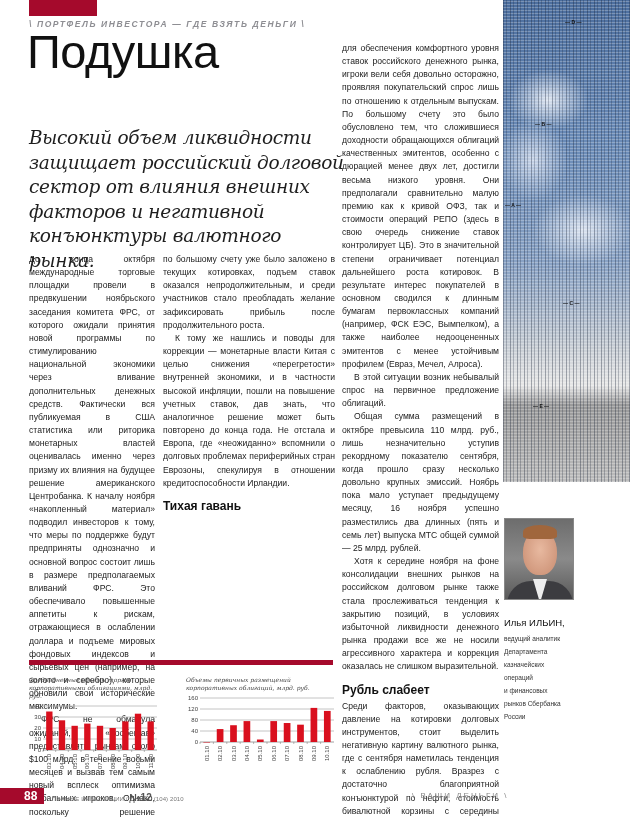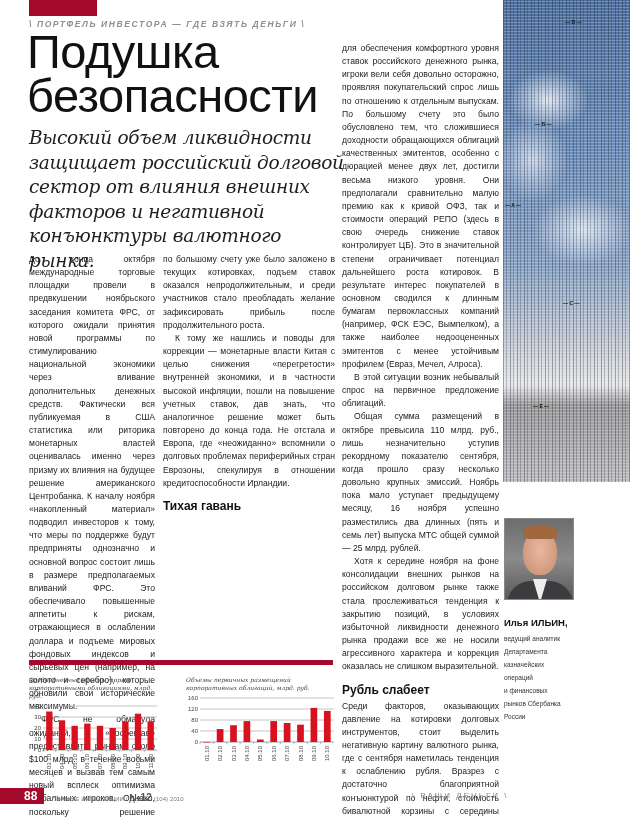--- a/index.html
+++ b/index.html
@@ -28,21 +28,21 @@
       radial-gradient(ellipse 35px 40px at 30px 160px, rgba(225,232,245,0.8), transparent),
       linear-gradient(180deg, #4c6e9e 0%, #6b8cb8 30%, #8aa3c5 55%, #c9cfd6 72%, #e7e7e7 80%, #9a9a9a 84%, #bdbdbd 100%);
   }
   .photo-strip .label { position: absolute; font-size: 5px; color: #111; font-weight: bold; }
 
   .portrait { position: absolute; left: 504px; top: 518px; width: 70px; height: 82px; background: linear-gradient(180deg, #6d6d6d 0%, #8a8a8a 50%, #5a5a5a 100%); border: 1px solid #888; overflow: hidden; }
   .portrait .face { position: absolute; left: 18px; top: 10px; width: 34px; height: 46px; border-radius: 50% 50% 45% 45%; background: radial-gradient(ellipse at 50% 45%, #e8b9a0, #c88c70); }
   .portrait .hair { position: absolute; left: 18px; top: 6px; width: 34px; height: 14px; border-radius: 50% 50% 20% 20%; background: #a0663c; }
   .portrait .suit { position: absolute; left: 2px; top: 62px; width: 66px; height: 24px; border-radius: 30px 30px 0 0; background: #3c3c40; }
   .portrait .shirt { position: absolute; left: 28px; top: 60px; width: 14px; height: 24px; background: #eee; clip-path: polygon(0 0,100% 0,50% 100%); }
-  .bio-name { position: absolute; left: 504px; top: 617px; font-size: 9.5px; font-weight: bold; color: #111; }
+  .bio-name { position: absolute; left: 504px; top: 617px; font-size: 9.5px; font-weight: normal; color: #111; }
   .bio-text { position: absolute; left: 504px; top: 632px; width: 110px; font-size: 6.5px; line-height: 13px; color: #333; }
 
   .chart-rule { position: absolute; left: 29px; top: 660px; width: 304px; height: 5px; background: #a50a2c; }
   .chart { position: absolute; top: 676px; }
   .chart-1 { left: 29px; width: 130px; }
   .chart-2 { left: 186px; width: 150px; }
   .chart-title { font-family: "DejaVu Serif", "Liberation Serif", serif; font-style: italic; font-size: 6px; line-height: 8px; color: #444; }
   .chart svg { display: block; margin-top: 3px; }
 
   .footer-block { position: absolute; left: 0; top: 788px; width: 44px; height: 16px; background: #a50a2c; }
@@ -51,21 +51,20 @@
   .footer-mag b { color: #555; font-size: 10px; }
   .footer-section { position: absolute; left: 412px; top: 791px; font-size: 8px; letter-spacing: 2px; color: #888; }
 </style>
 </head>
 <body>
 
 <div class="top-bar"></div>
 <div class="rubric">\ ПОРТФЕЛЬ ИНВЕСТОРА — ГДЕ ВЗЯТЬ ДЕНЬГИ \</div>
 <h1 class="headline">
   <span>Подушка</span><br>
-  <span>безопасности</span>
 </h1>
 <div class="lead">Высокий объем ликвидности защищает российский долговой сектор от влияния внешних факторов и негативной конъюнктуры валютного рынка.</div>
 
 <div class="col col-1">
   <p>До конца октября международные торговые площадки провели в предвкушении ноябрьского заседания комитета ФРС, от которого ожидали принятия новой программы по стимулированию национальной экономики через вливание дополнительных денежных средств. Фактически вся публикуемая в США статистика или риторика монетарных властей оценивалась именно через призму их влияния на будущее решение американского Центробанка. К началу ноября «накопленный материал» подводил инвесторов к тому, что меры по поддержке будут предприняты однозначно и основной вопрос состоит лишь в размере предполагаемых вливаний ФРС. Это обеспечивало повышенные аппетиты к рискам, отражающиеся в ослаблении доллара и подъеме мировых фондовых индексов и сырьевых цен (например, на золото и серебро), которые обновили свои исторические максимумы.</p>
   <p>ФРС не обманула ожиданий, «пообещав» предоставлять рынкам около $100 млрд. в течение восьми месяцев и вызвав тем самым новый всплеск оптимизма глобальных игроков. Однако, поскольку решение американского монетарного регулятора</p>
 </div>
 
 <div class="col col-2">
   <p>по большому счету уже было заложено в текущих котировках, подъем ставок оказался непродолжительным, и среди участников стало преобладать желание зафиксировать прибыль после продолжительного роста.</p>

